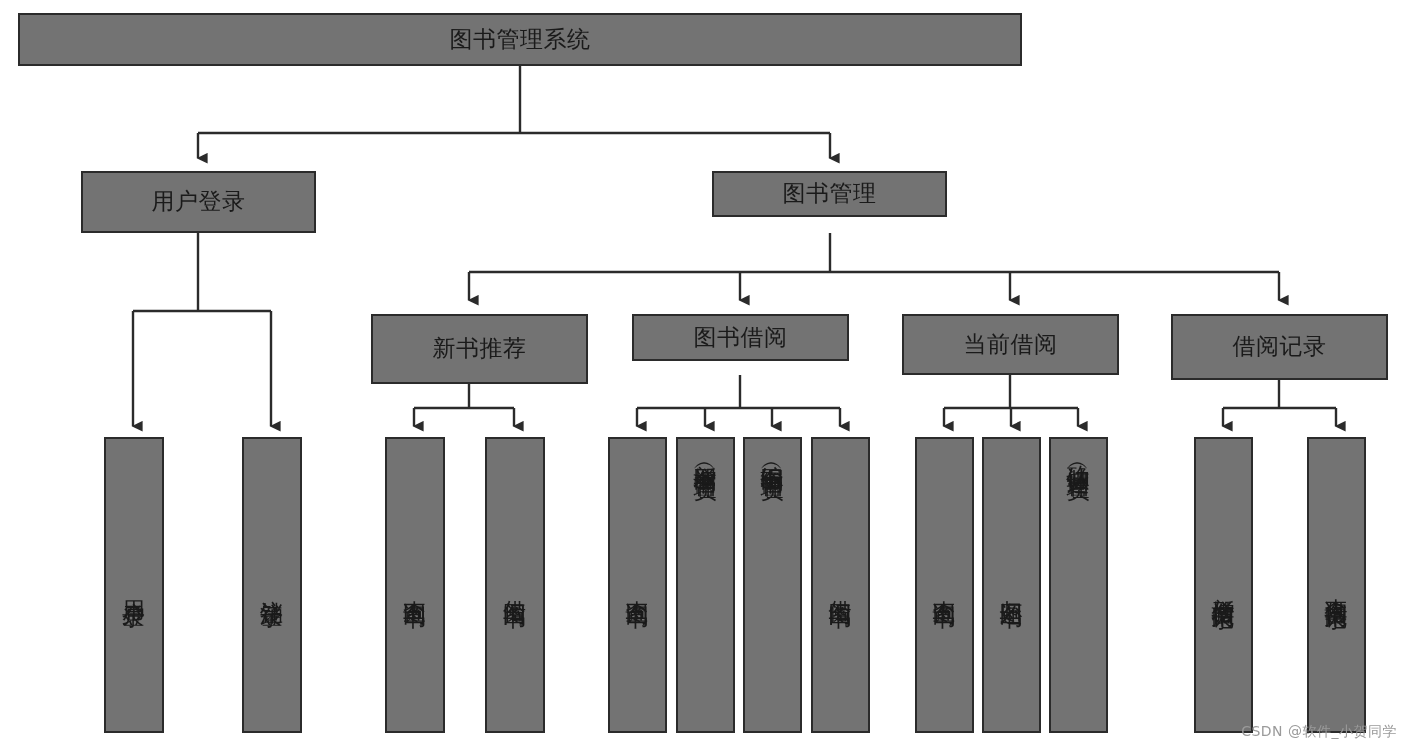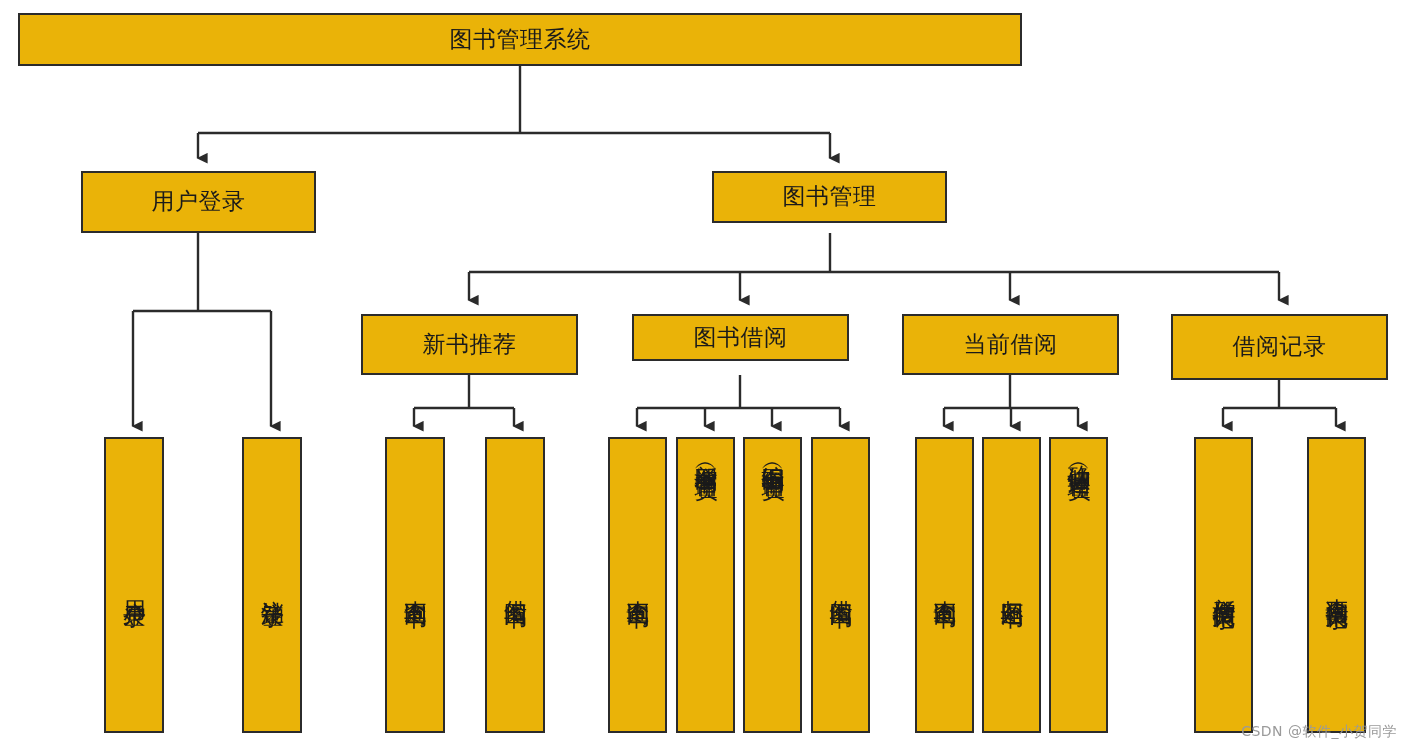--- a/index.html
+++ b/index.html
@@ -22,26 +22,25 @@
     left: 0;
     top: 0;
     width: 1405px;
     height: 747px;
     pointer-events: none;
   }
   .node {
     position: absolute;
     box-sizing: border-box;
     border: 2px solid #2b2b2b;
-    background: #eab308;
+    background: #737373;
     display: flex;
     align-items: center;
     justify-content: center;
     color: #1a1a1a;
-    font-family: Liberation Serif, serif;
   }
   .node-h {
     font-size: 23px;
     letter-spacing: 0.5px;
     line-height: 1.1;
   }
   .node-v {
     font-size: 23px;
     letter-spacing: 0.5px;
   }
@@ -124,25 +123,25 @@
   </svg>
 
   <div class="node node-h" style="left:18px; top:13px; width:1004px; height:53px;">
     <span>图书管理系统</span>
   </div>
 
   <div class="node node-h" style="left:81px; top:171px; width:235px; height:62px;">
     <span>用户登录</span>
   </div>
 
-  <div class="node node-h" style="left:712px; top:171px; width:235px; height:52px;">
+  <div class="node node-h" style="left:712px; top:171px; width:235px; height:46px;">
     <span>图书管理</span>
   </div>
 
-  <div class="node node-h" style="left:361px; top:314px; width:217px; height:61px;">
+  <div class="node node-h" style="left:371px; top:314px; width:217px; height:70px;">
     <span>新书推荐</span>
   </div>
 
   <div class="node node-h" style="left:632px; top:314px; width:217px; height:47px;">
     <span>图书借阅</span>
   </div>
 
   <div class="node node-h" style="left:902px; top:314px; width:217px; height:61px;">
     <span>当前借阅</span>
   </div>

